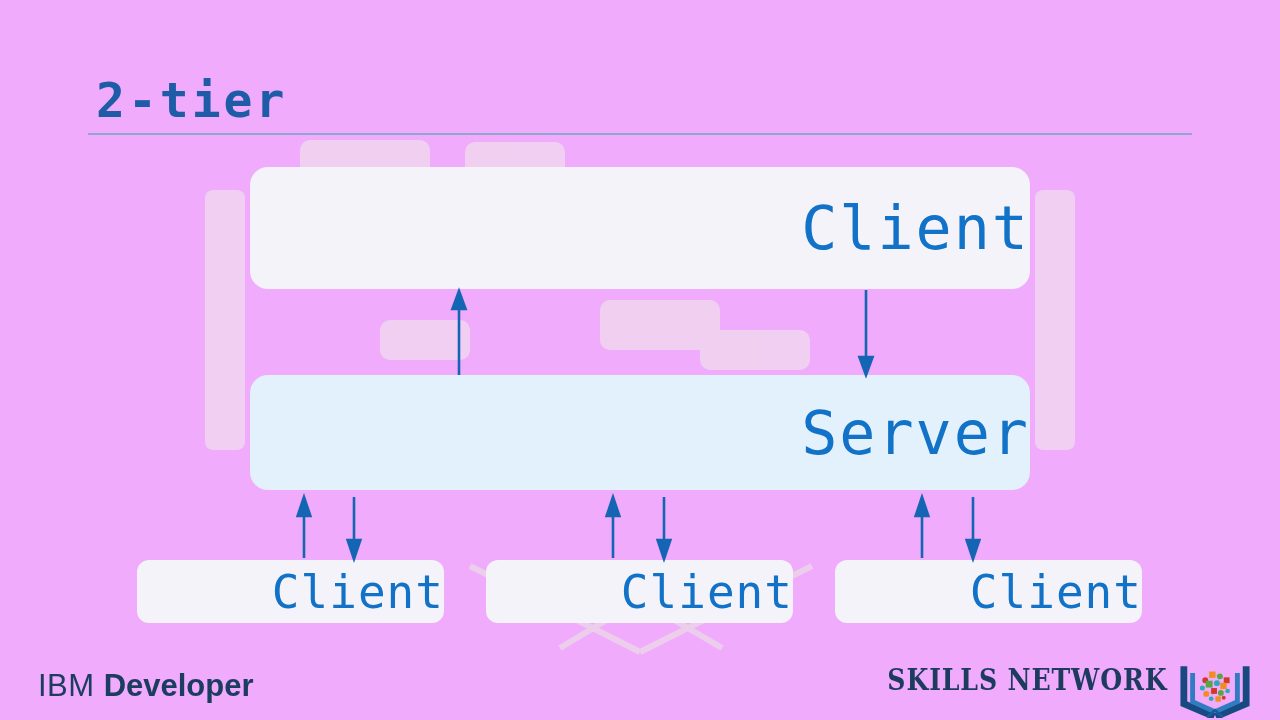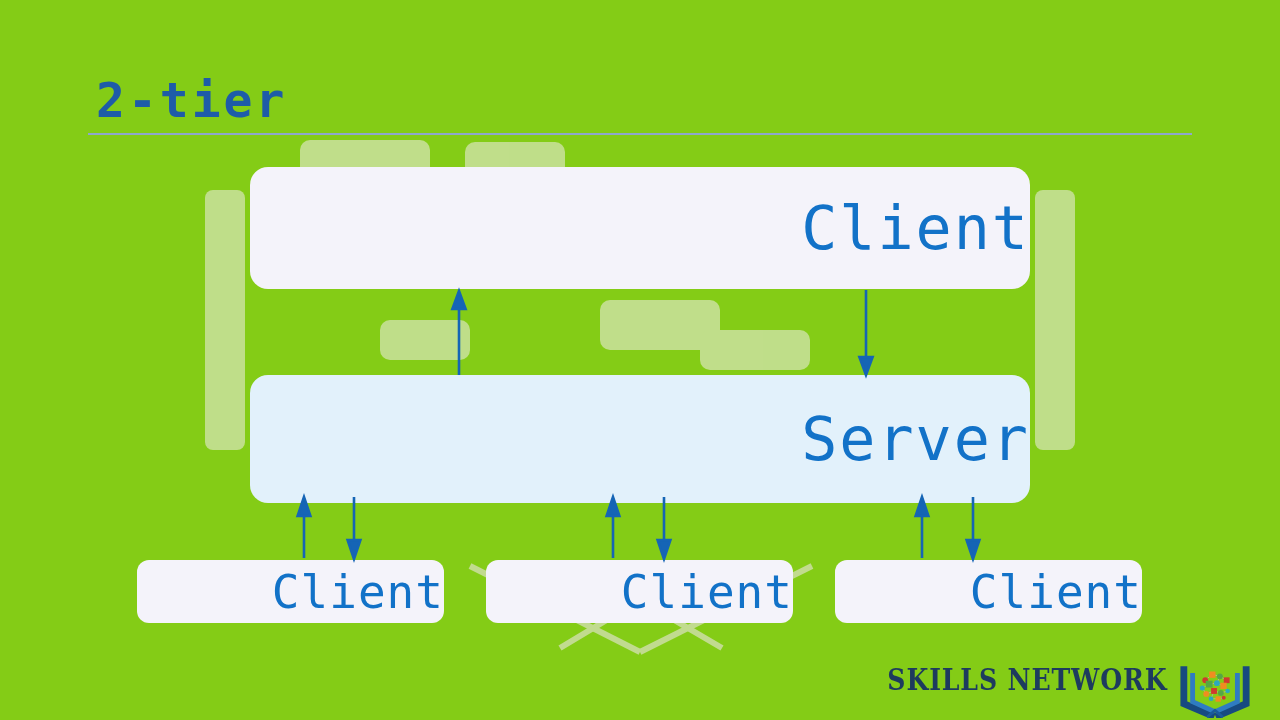--- a/index.html
+++ b/index.html
@@ -1,19 +1,19 @@
 <!DOCTYPE html>
 <html><head>
 <meta charset="utf-8">
 <style>
   html,body{margin:0;padding:0;background:#ffffff;}
   .slide{
     position:relative;
     width:1280px;height:720px;
-    background:#84cc16;
+    background:#f0abfc;
     overflow:hidden;
     font-family:"DejaVu Sans Mono", monospace;
   }
   
   .watermark{position:absolute;inset:0;pointer-events:none;}
 
   .slide-title{
     position:absolute;left:96px;top:72px;
     font-family:"DejaVu Sans Mono", monospace;
     font-weight:bold;font-size:48px;line-height:56px;
@@ -27,21 +27,21 @@
   .box{
     position:absolute;display:flex;align-items:center;justify-content:flex-end;
     color:#1272c8;
   }
   .box-top-client{
     left:250px;top:167px;width:780px;height:122px;
     background:#f4f3fa;border-radius:18px;
     font-size:60px;letter-spacing:2px;
   }
   .box-server{
-    left:250px;top:375px;width:780px;height:128px;
+    left:250px;top:375px;width:780px;height:115px;
     background:#e2f1fb;border-radius:18px;
     font-size:60px;letter-spacing:2px;
   }
   .box-client-sm{
     top:560px;width:307px;height:63px;
     background:#f4f3fa;border-radius:12px;
     font-size:46px;letter-spacing:1px;
   }
   .box-client-1{left:137px;}
   .box-client-2{left:486px;}
@@ -146,20 +146,23 @@
         <line x1="922" y1="558" x2="922" y2="514"></line>
         <polygon points="922,497 915.6,516 928.4,516"></polygon>
       </g>
       <g>
         <line x1="973" y1="497" x2="973" y2="541"></line>
         <polygon points="973,559 966.6,540 979.4,540"></polygon>
       </g>
     </g>
   </svg>
 
+  <div class="footer-ibm">
+    <span class="brand">IBM</span><span class="product">Developer</span>
+  </div>
 
   <div class="footer-skills">
     <span class="skills-text">SKILLS NETWORK</span>
     <svg width="74" height="56" viewBox="0 0 76 56" aria-hidden="true">
 
       <g fill="none" stroke-linecap="square">
         <path d="M6 7 L6 42 L34 54" stroke="#174a80" stroke-width="7"></path>
         <path d="M70 7 L70 42 L42 54" stroke="#174a80" stroke-width="7"></path>
         <path d="M15 13 L15 40 L35 49" stroke="#2f7cc2" stroke-width="5"></path>
         <path d="M61 13 L61 40 L41 49" stroke="#2f7cc2" stroke-width="5"></path>

